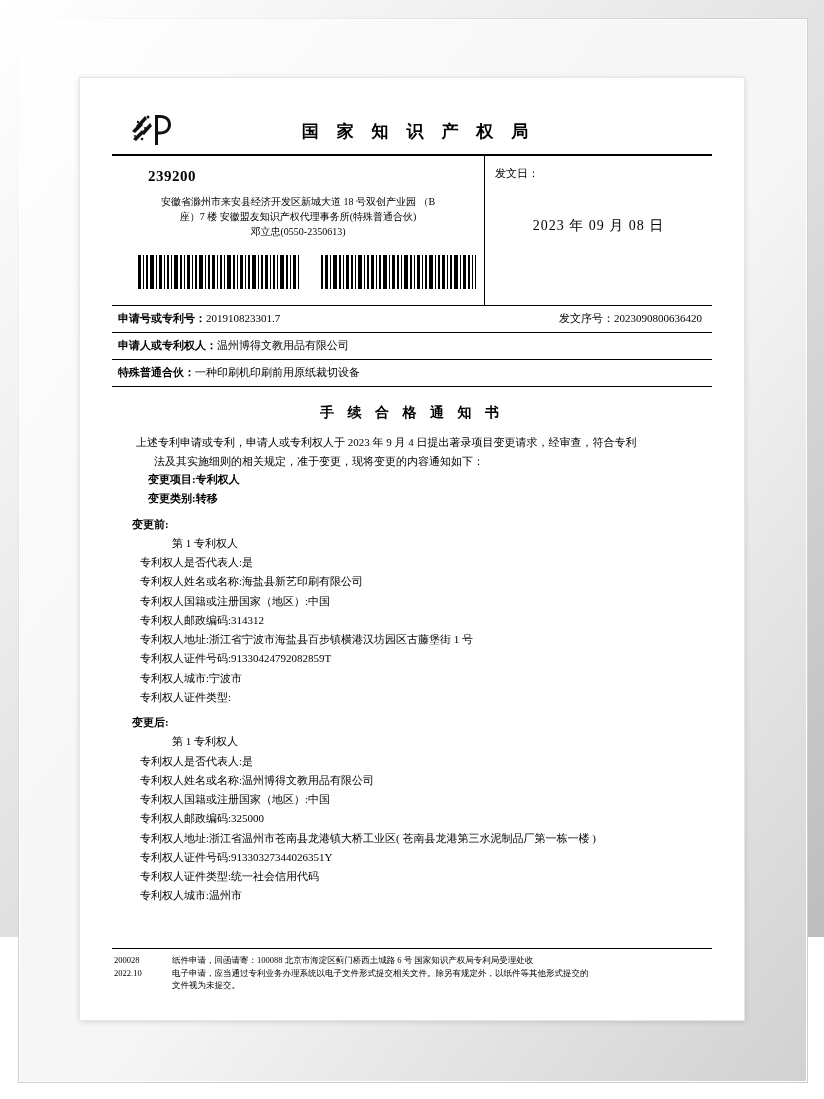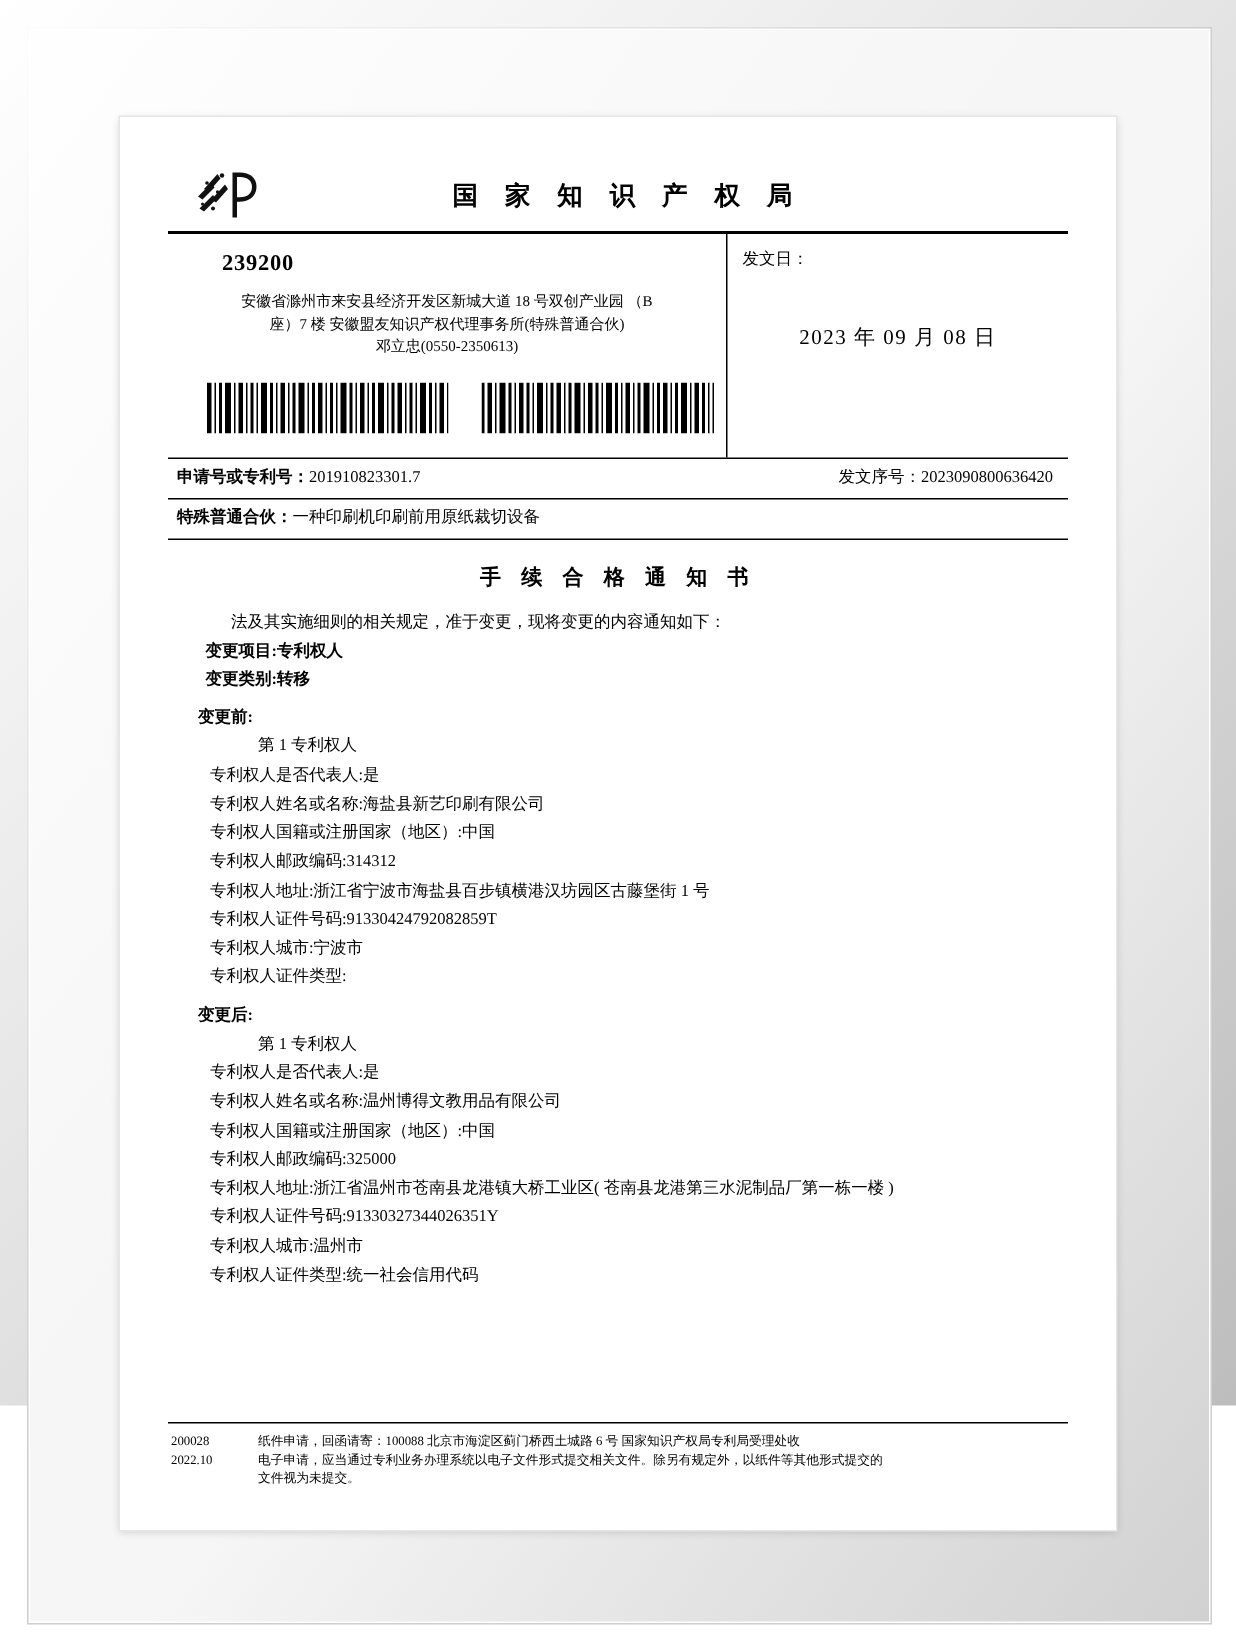--- a/index.html
+++ b/index.html
@@ -174,21 +174,21 @@
   .para2 {
     font-size: 11px;
     line-height: 1.7;
     padding: 0 2px;
     margin-left: 40px;
   }
 
   .chg-label {
     font-weight: bold;
     font-size: 11px;
-    margin-left: 25px;
+    margin-left: 36px;
     line-height: 1.75;
   }
   .sect-label {
     font-weight: bold;
     font-size: 11px;
     margin-left: 20px;
     margin-top: 6px;
     line-height: 1.75;
   }
   .item-head {
@@ -358,26 +358,31 @@
     </div>
 
     <div class="field-row">
       <span class="lbl">申请号或专利号：</span>
       <span class="val">201910823301.7</span>
       <span class="right">
         <span>发文序号：</span><span>2023090800636420</span>
       </span>
     </div>
     <div class="field-row">
+      <span class="lbl">申请人或专利权人：</span>
+      <span class="val">温州博得文教用品有限公司</span>
+    </div>
+    <div class="field-row">
       <span class="lbl">特殊普通合伙：</span>
       <span class="val">一种印刷机印刷前用原纸裁切设备</span>
     </div>
 
     <div class="notice-title">手 续 合 格 通 知 书</div>
 
+    <div class="para">上述专利申请或专利，申请人或专利权人于 2023 年 9 月 4 日提出著录项目变更请求，经审查，符合专利</div>
     <div class="para2">法及其实施细则的相关规定，准于变更，现将变更的内容通知如下：</div>
 
     <div class="chg-label">变更项目:专利权人</div>
     <div class="chg-label">变更类别:转移</div>
 
     <div class="sect-label">变更前:</div>
     <div class="item-head">第 1 专利权人</div>
     <div class="item-line">专利权人是否代表人:是</div>
     <div class="item-line">专利权人姓名或名称:海盐县新艺印刷有限公司</div>
     <div class="item-line">专利权人国籍或注册国家（地区）:中国</div>
@@ -388,22 +393,22 @@
     <div class="item-line">专利权人证件类型:</div>
 
     <div class="sect-label">变更后:</div>
     <div class="item-head">第 1 专利权人</div>
     <div class="item-line">专利权人是否代表人:是</div>
     <div class="item-line">专利权人姓名或名称:温州博得文教用品有限公司</div>
     <div class="item-line">专利权人国籍或注册国家（地区）:中国</div>
     <div class="item-line">专利权人邮政编码:325000</div>
     <div class="item-line">专利权人地址:浙江省温州市苍南县龙港镇大桥工业区( 苍南县龙港第三水泥制品厂第一栋一楼 )</div>
     <div class="item-line">专利权人证件号码:91330327344026351Y</div>
+    <div class="item-line">专利权人证件类型:统一社会信用代码</div>
     <div class="item-line">专利权人城市:温州市</div>
-    <div class="item-line">专利权人证件类型:统一社会信用代码</div>
 
     <div class="footer">
       <div class="footer-left">
         <div>200028</div>
         <div>2022.10</div>
       </div>
       <div class="footer-right">
         <div class="f-line">纸件申请，回函请寄：100088 北京市海淀区蓟门桥西土城路 6 号   国家知识产权局专利局受理处收</div>
         <div class="f-line">电子申请，应当通过专利业务办理系统以电子文件形式提交相关文件。除另有规定外，以纸件等其他形式提交的</div>
         <div class="f-line">文件视为未提交。</div>

